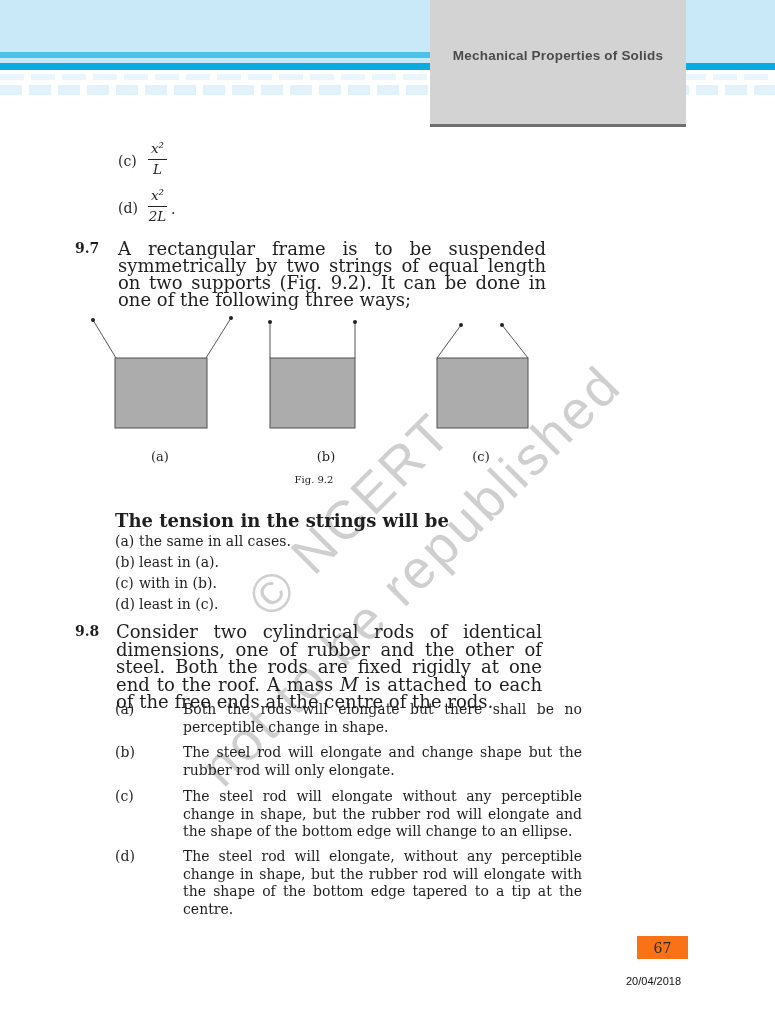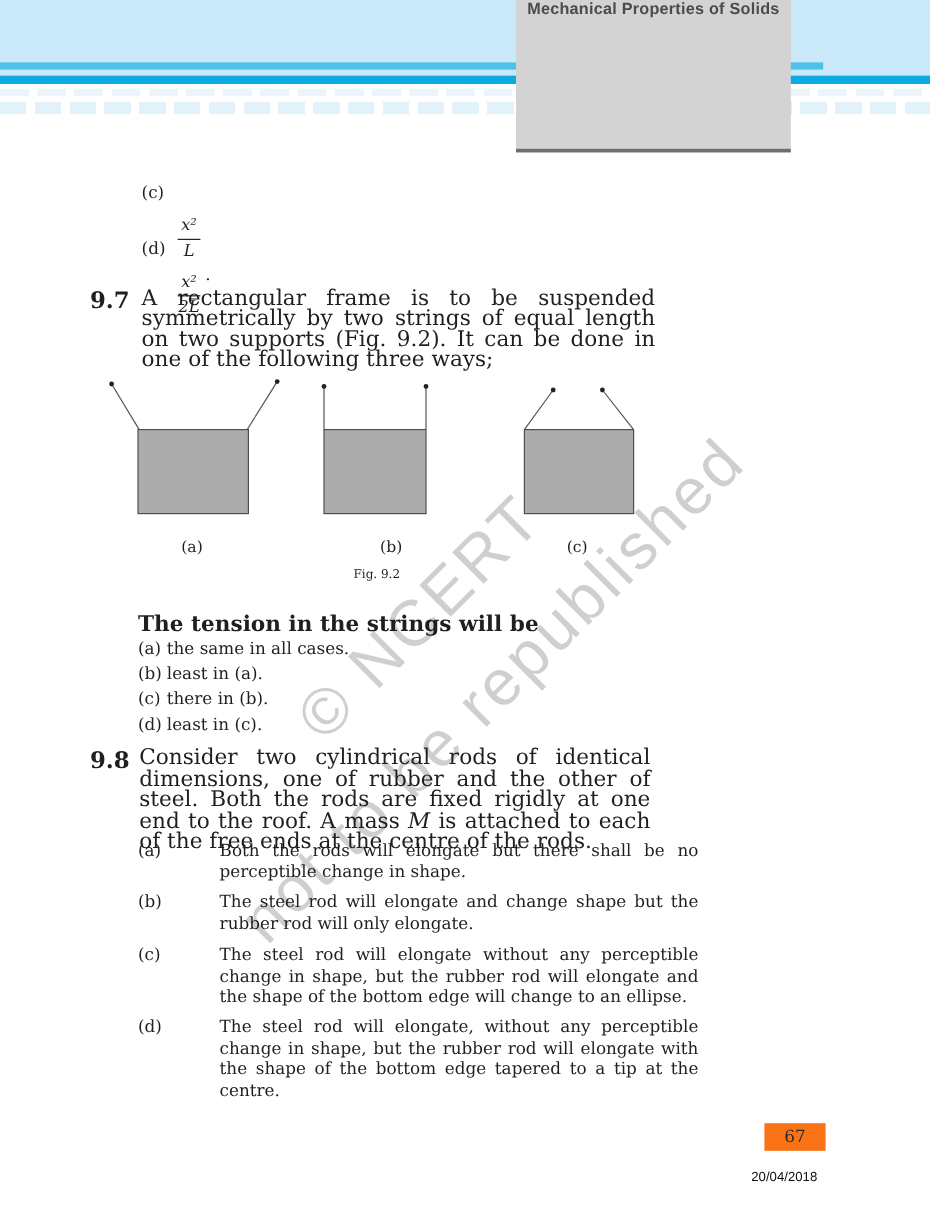--- a/index.html
+++ b/index.html
@@ -8,48 +8,48 @@
     overflow:hidden;font-family:"DejaVu Serif",serif;color:#1f1f1f;
   }
   
   .band-light{position:absolute;left:0;top:0;width:775px;height:63px;background:#c9e9f8;z-index:1;}
   .stripe-mid{position:absolute;left:0;top:52px;width:686px;height:5.5px;background:#4cc2e9;z-index:2;}
   .stripe-cyan{position:absolute;left:0;top:63px;width:775px;height:6.5px;background:#09abe0;z-index:2;}
   .dash-row{position:absolute;left:0;width:775px;z-index:1;}
   .dash1{top:74px;height:6px;background:repeating-linear-gradient(90deg,#eaf6fc 0 24px,#ffffff 24px 31px);}
   .dash2{top:85px;height:10px;background:repeating-linear-gradient(90deg,#e2f2fa 0 22px,#ffffff 22px 29px);}
   .chapter-box{
-    position:absolute;left:430px;top:0;width:229px;height:124px;background:#d3d3d3;
+    position:absolute;left:430px;top:0;width:256px;height:124px;background:#d3d3d3;
     border-bottom:3px solid #6e6e6e;z-index:3;
-    display:flex;align-items:flex-start;justify-content:center;
+    display:flex;align-items:center;justify-content:center;
   }
   .chapter-box span{
     font-family:"Liberation Sans",sans-serif;font-weight:bold;font-size:13.5px;
     color:#4b4b4b;letter-spacing:.2px;padding-bottom:13px;
   }
   
   .watermark{
     position:absolute;left:20px;top:430px;width:720px;height:230px;z-index:1;
     display:flex;flex-direction:column;align-items:center;justify-content:center;
     transform:rotate(-45deg);pointer-events:none;
   }
   .watermark div{
     font-family:"Liberation Sans",sans-serif;font-size:54px;line-height:86px;
     letter-spacing:3px;color:rgba(95,95,95,0.30);white-space:nowrap;
   }
   
   .content{position:absolute;left:0;top:0;width:775px;height:1024px;z-index:2;}
   .abs{position:absolute;}
   .body-text{font-size:18px;line-height:17px;text-align:justify;}
-  .qnum{font-weight:bold;font-size:19px;}
+  .qnum{font-weight:bold;font-size:14px;}
   
   .frac-row{display:flex;align-items:flex-start;}
   .opt-label{font-size:14px;width:30px;flex:0 0 30px;}
   .frac-row .opt-label{padding-top:13px;}
-  .frac{display:inline-flex;flex-direction:column;align-items:center;font-style:italic;font-size:13.5px;margin-top:40px;}
+  .frac{display:inline-flex;flex-direction:column;align-items:center;font-style:italic;font-size:13.5px;}
   .frac .num{display:block;padding:0 3px 2px;border-bottom:1.4px solid #222;line-height:17px;}
   .frac .den{display:block;padding-top:1px;line-height:17px;}
   .frac-suffix{font-size:14px;align-self:center;padding-left:4px;transform:translateY(3px);}
   
   .fig-label{font-size:13px;text-align:center;width:44px;}
   .fig-caption{font-size:10px;text-align:center;width:90px;}
   
   .opt-row{display:flex;}
   .opt-row .lbl{font-size:14px;flex:0 0 24px;}
   .opt-row .txt{font-size:14px;}
@@ -140,21 +140,21 @@
     <div class="abs opt-row" style="left:115px;top:533px;">
       <span class="lbl">(a)</span>
       <span class="txt">the same in all cases.</span>
     </div>
     <div class="abs opt-row" style="left:115px;top:554px;">
       <span class="lbl">(b)</span>
       <span class="txt">least in (a).</span>
     </div>
     <div class="abs opt-row" style="left:115px;top:575px;">
       <span class="lbl">(c)</span>
-      <span class="txt">there in (b).</span>
+      <span class="txt">with in (b).</span>
     </div>
     <div class="abs opt-row" style="left:115px;top:596px;">
       <span class="lbl">(d)</span>
       <span class="txt">least in (c).</span>
     </div>
 
     <div class="abs qnum" style="left:75px;top:623px;">9.8</div>
     <div class="abs body-text" style="left:116px;top:623px;width:426px;line-height:17.5px;"><span>Consider two cylindrical rods of identical dimensions, one of rubber and the other of steel. Both the rods are fixed rigidly at one end to the roof. A mass </span><span class="italic">M</span><span> is attached to each of the free ends at the centre of the rods.</span></div>
 
     <div class="abs opt-row mcq" style="left:115px;top:701px;">

